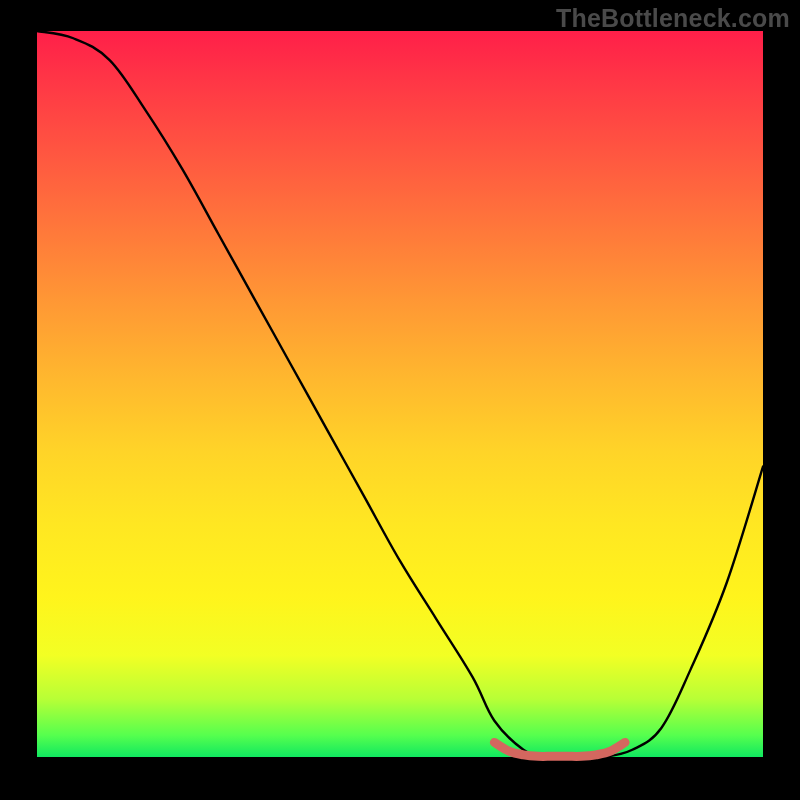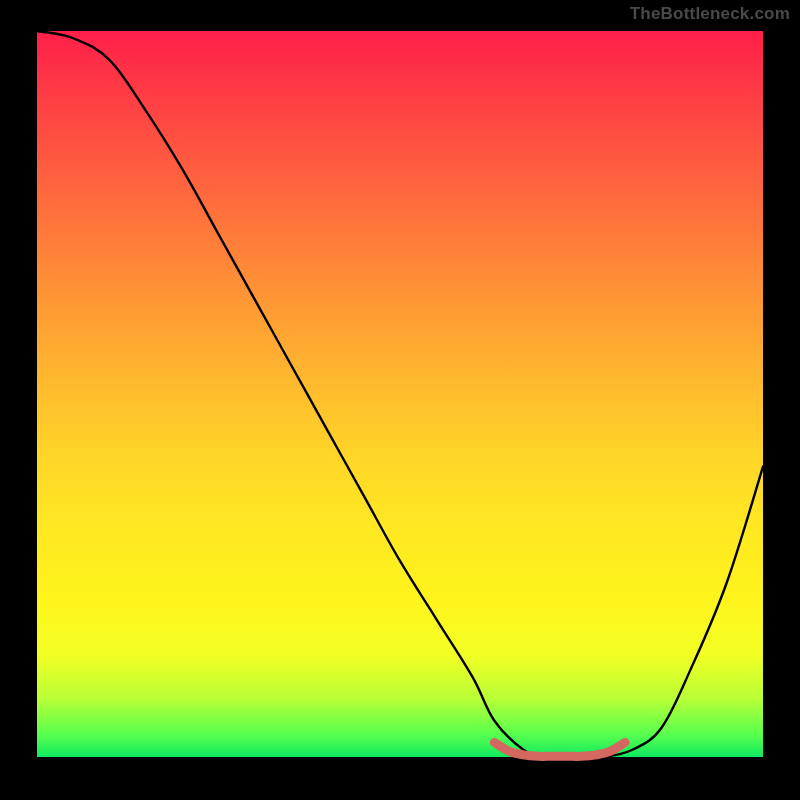--- a/index.html
+++ b/index.html
@@ -15,21 +15,21 @@
     position: relative;
     width: 800px;
     height: 800px;
     background: #000;
   }
   .watermark {
     position: absolute;
     top: 4px;
     right: 10px;
     color: #4a4a4a;
-    font-size: 17px;
+    font-size: 25px;
     font-weight: 600;
     letter-spacing: 0.2px;
     z-index: 3;
   }
   .plot {
     position: absolute;
     left: 37px;
     top: 31px;
     width: 726px;
     height: 726px;

